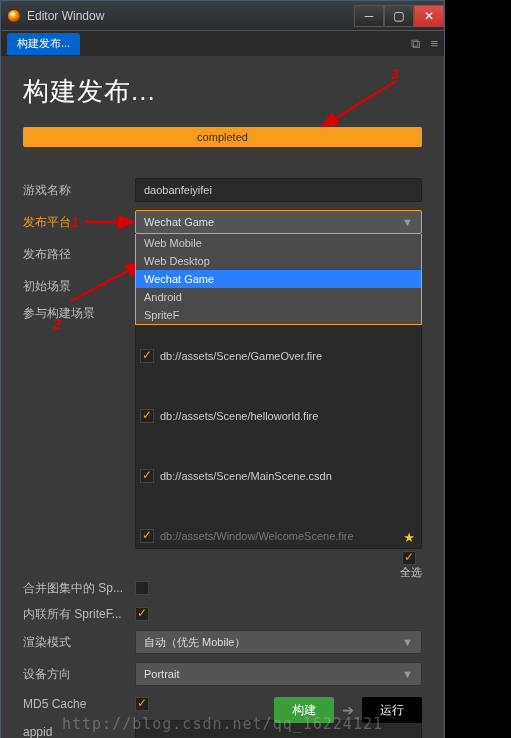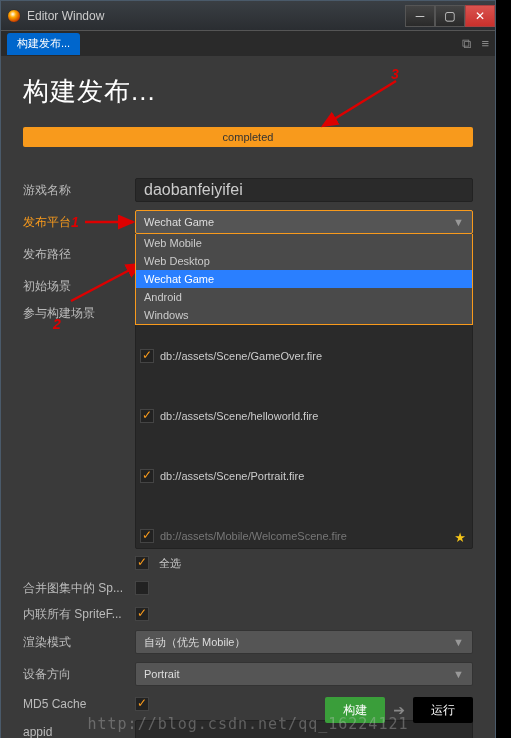--- a/index.html
+++ b/index.html
@@ -1,18 +1,18 @@
 <!DOCTYPE html>
 <html><head>
 <meta charset="utf-8">
 <style>
 * { margin: 0; padding: 0; box-sizing: border-box; font-family: "Microsoft YaHei", Arial, sans-serif; }
 body { background: #000; width: 511px; height: 738px; overflow: hidden; position: relative; }
 
-.window { width: 496px; height: 738px; background: linear-gradient(#000,#111); border: 1px solid #4a5a6a; position: relative; }
+.window { width: 445px; height: 738px; background: linear-gradient(#000,#111); border: 1px solid #4a5a6a; position: relative; }
 
 
 .titlebar { height: 30px; background: linear-gradient(#3a3f44,#2a2d31); display: flex; align-items: center; padding-left: 6px; color: #ccc; font-size: 12px; border-bottom: 1px solid #555; }
 .titlebar-icon { width: 14px; height: 14px; border-radius: 50%; background: radial-gradient(circle at 40% 35%, #fff 0%, #fa0 30%, #c40 70%, #600 100%); margin-right: 6px; border: 1px solid #333; }
 .titlebar-buttons { margin-left: auto; display: flex; }
 .titlebar-btn { width: 30px; height: 22px; background: linear-gradient(#444,#2a2a2a); border: 1px solid #555; color: #ddd; font-size: 12px; display: flex; align-items: center; justify-content: center; cursor: pointer; }
 .titlebar-btn:last-child { background: linear-gradient(#d9534f,#c9302c); border-color: #a94040; color: #fff; }
 
 
 .tabbar { height: 25px; background: #2a2a2a; display: flex; align-items: center; padding: 0 6px; gap: 6px; }
@@ -24,40 +24,40 @@
 
 .title-main { color: #fff; font-size: 26px; font-weight: 300; letter-spacing: 1px; margin-bottom: 18px; }
 
 .progress { height: 20px; background: #f89a1c; color: #333; font-size: 11px; display: flex; align-items: center; justify-content: center; border-radius: 2px; margin-bottom: 28px; font-weight: 500; text-align: right; }
 
 .form-row { display: flex; align-items: center; min-height: 30px; margin-bottom: 2px; }
 .form-label { width: 112px; color: #bbb; font-size: 12px; white-space: nowrap; overflow: hidden; text-overflow: ellipsis; }
 .form-label.orange { color: #f89a1c; }
 .form-input-wrap { flex: 1; position: relative; }
 
-.text-input { width: 100%; height: 24px; background: #2a2a2a; border: 1px solid #222; color: #ccc; font-size: 16px; padding: 0 8px; border-radius: 2px; }
+.text-input { width: 100%; height: 24px; background: #2a2a2a; border: 1px solid #222; color: #ccc; font-size: 11px; padding: 0 8px; border-radius: 2px; }
 
 .select-box { width: 100%; height: 24px; background: #555; border: 1px solid #333; color: #ddd; font-size: 11px; padding: 0 8px; border-radius: 2px; display: flex; align-items: center; cursor: pointer; position: relative; }
 .select-arrow { position: absolute; right: 8px; color: #999; }
 .select-box.open { border-color: #f89a1c; }
 
 .dropdown { position: absolute; top: 24px; left: 0; right: 0; background: #4a4a4a; border: 1px solid #f89a1c; border-top: none; z-index: 10; }
 .dropdown-item { height: 18px; padding: 0 8px; font-size: 11px; color: #ccc; display: flex; align-items: center; cursor: pointer; }
 .dropdown-item.selected { background: #2a7fff; color: #fff; }
 
 .scene-list { flex: 1; background: #2a2a2a; border: 1px solid #222; border-radius: 2px; padding: 2px 4px; position: relative; }
 .scene-item { display: flex; align-items: center; font-size: 11px; color: #ccc; height: 20px; margin-top: 40px; }
 .scene-item.dim { color: #777; }
 .cbx { width: 14px; height: 14px; background: #222; border: 1px solid #444; margin-right: 6px; position: relative; flex-shrink: 0; }
 .cbx.checked::after { content: "✓"; color: #f89a1c; position: absolute; top: -2px; left: 1px; font-size: 12px; }
 .star { position: absolute; right: 6px; bottom: 3px; color: #f5c518; font-size: 13px; }
 
 .cb-row { display: flex; align-items: center; height: 26px; margin-left: 0; }
 .cb-row .form-label { width: 112px; }
-.selectall-row { margin-left: 112px; display: flex; align-items: center; height: 24px; }
+.selectall-row { margin-left: 112px; display: flex; align-items: flex-end; height: 24px; flex-direction: column; }
 .selectall-row span { font-size: 11px; color: #ccc; margin-left: 4px; }
 
 .footer { position: absolute; bottom: 16px; left: 0; right: 0; display: flex; justify-content: flex-end; align-items: center; padding-right: 22px; gap: 8px; padding-left: 24px; }
 .btn { height: 26px; padding: 0 18px; font-size: 12px; color: #fff; border: none; border-radius: 2px; cursor: pointer; }
 .btn.primary { background: #3a9e3a; }
 .btn.secondary { background: #000000; }
 .arrow-chain { color: #888; font-size: 14px; }
 
 .watermark { position: absolute; bottom: 6px; left: 0; right: 0; text-align: center; color: rgba(200,200,200,0.35); font-size: 15px; letter-spacing: 1px; font-family: monospace; pointer-events: none; }
 
@@ -110,21 +110,21 @@
       <div class="form-input-wrap">
         <div class="select-box open">
           <span>Wechat Game</span>
           <span class="select-arrow">▼</span>
         </div>
         <div class="dropdown">
           <div class="dropdown-item">Web Mobile</div>
           <div class="dropdown-item">Web Desktop</div>
           <div class="dropdown-item selected">Wechat Game</div>
           <div class="dropdown-item">Android</div>
-          <div class="dropdown-item">Windows</div>
+          <div class="dropdown-item">SpriteF</div>
         </div>
       </div>
     </div>
 
     <div class="form-row">
       <div class="form-label">发布路径</div>
     </div>
 
     <div class="form-row">
       <div class="form-label">初始场景</div>
@@ -136,25 +136,25 @@
         <div class="scene-item">
             <div class="cbx checked"></div>
             <span>db://assets/Scene/GameOver.fire</span>
           </div>
         <div class="scene-item">
             <div class="cbx checked"></div>
             <span>db://assets/Scene/helloworld.fire</span>
           </div>
         <div class="scene-item">
             <div class="cbx checked"></div>
-            <span>db://assets/Scene/Portrait.fire</span>
+            <span>db://assets/Scene/MainScene.csdn</span>
           </div>
         <div class="scene-item dim">
             <div class="cbx checked"></div>
-            <span>db://assets/Mobile/WelcomeScene.fire</span>
+            <span>db://assets/Window/WelcomeScene.fire</span>
           </div>
         <span class="star">★</span>
       </div>
     </div>
 
     <div class="selectall-row">
       <div class="cbx checked"></div>
       <span>全选</span>
     </div>
 

